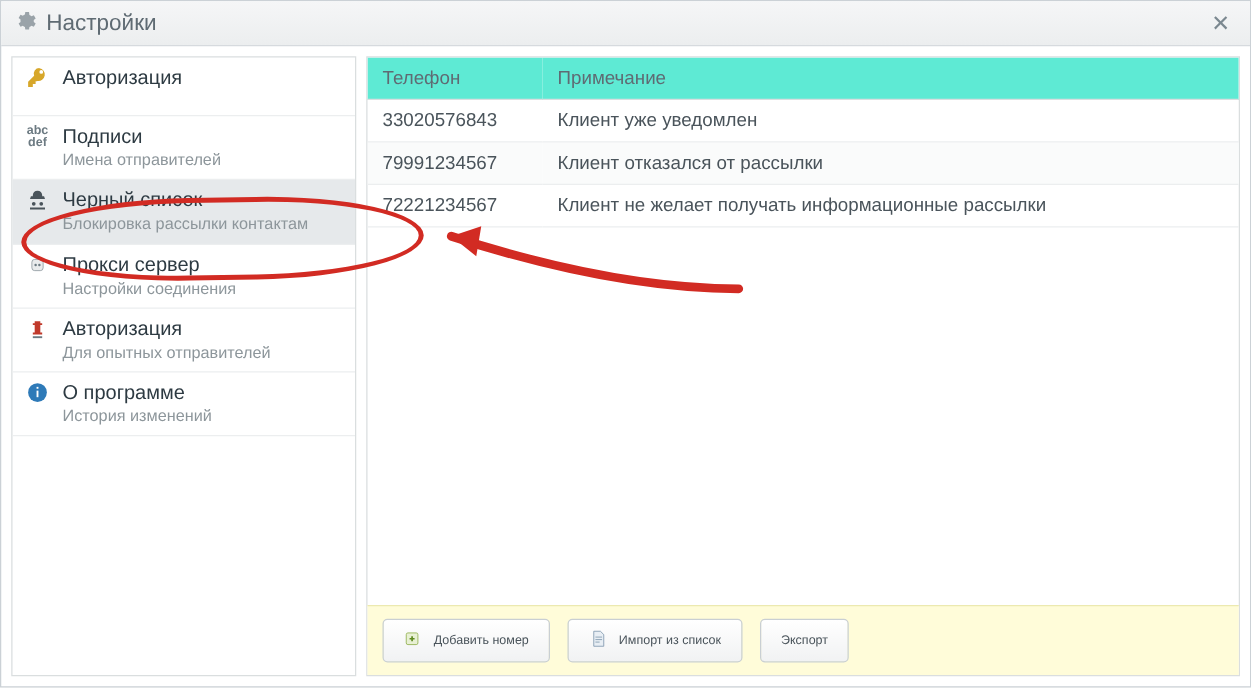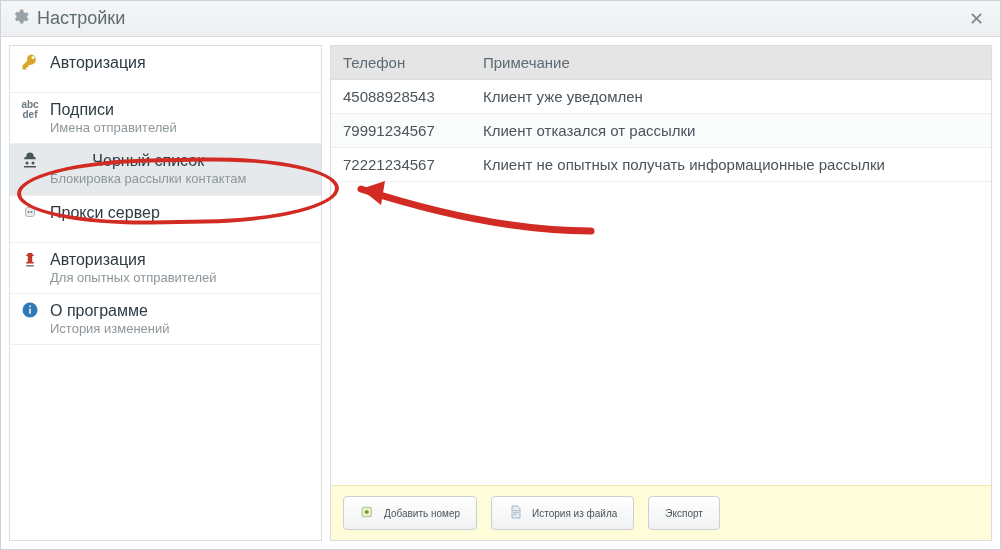--- a/index.html
+++ b/index.html
@@ -41,21 +41,21 @@
     padding: 2px 6px;
   }
   .body {
     flex: 1;
     display: flex;
     min-height: 0;
     padding: 8px;
     gap: 8px;
   }
   .sidebar {
-    width: 313px;
+    width: 276px;
     border: 1px solid #dadedf;
     background: #fff;
     display: flex;
     flex-direction: column;
   }
   .side-item {
     display: flex;
     align-items: flex-start;
     gap: 10px;
     padding: 7px 10px 7px 10px;
@@ -74,40 +74,39 @@
   .side-title {
     font-size: 16px;
     color: #2d3a42;
   }
   .side-sub {
     font-size: 13px;
     color: #8d969b;
   }
   .side-item.selected {
     background: #e6e9eb;
-    text-align: center;
   }
   .main {
     flex: 1;
     border: 1px solid #dadedf;
     display: flex;
     flex-direction: column;
     min-width: 0;
   }
   .table-wrap { flex:1; overflow:auto; }
   table {
     width: 100%;
     border-collapse: collapse;
   }
   thead th {
     text-align: left;
     font-weight: normal;
     color: #5f6b73;
     font-size: 15px;
-    background: #e5e5e5;
+    background: #5eead4;
     border-bottom: 1px solid #dadedf;
     padding: 8px 12px;
   }
   tbody td {
     padding: 8px 12px;
     border-bottom: 1px solid #eceeef;
     color: #4a545b;
     font-size: 15px;
     white-space: nowrap;
   }
@@ -203,20 +202,21 @@
       <div class="side-item">
         <span class="ico">
           <svg width="18" height="18" viewBox="0 0 24 24">
               <rect x="6" y="6" width="12" height="12" rx="3" fill="#e9ebec" stroke="#9aa3a9"></rect>
               <circle cx="10" cy="12" r="1.3" fill="#6c7a82"></circle>
               <circle cx="14" cy="12" r="1.3" fill="#6c7a82"></circle>
             </svg>
         </span>
         <div class="texts">
           <div class="side-title">Прокси сервер</div>
+          <div class="side-sub">Настройки соединения</div>
         </div>
       </div>
 
       <div class="side-item">
         <span class="ico">
           <svg width="18" height="18" viewBox="0 0 24 24">
               <path fill="#c0392b" d="M9 4h6v2h2v2h-2v8h2v2H7v-2h2V8H7V6h2z"></path>
               <rect x="7" y="20" width="10" height="2" fill="#6c7a82"></rect>
             </svg>
         </span>
@@ -246,30 +246,30 @@
       <div class="table-wrap">
         <table>
           <thead>
             <tr>
               <th class="th-phone">Телефон</th>
               <th>Примечание</th>
             </tr>
           </thead>
           <tbody>
             <tr>
-              <td>45088928543</td>
+              <td>33020576843</td>
               <td>Клиент уже уведомлен</td>
             </tr>
             <tr>
               <td>79991234567</td>
               <td>Клиент отказался от рассылки</td>
             </tr>
             <tr>
               <td>72221234567</td>
-              <td>Клиент не опытных получать информационные рассылки</td>
+              <td>Клиент не желает получать информационные рассылки</td>
             </tr>
           </tbody>
         </table>
       </div>
 
       <div class="toolbar">
         <div class="btn">
           <span>
             <svg width="16" height="16" viewBox="0 0 24 24">
                 <rect x="3" y="5" width="14" height="14" rx="2" fill="#e8f0d4" stroke="#8fae4a"></rect>
@@ -278,21 +278,21 @@
           </span>
           <span>Добавить номер</span>
         </div>
         <div class="btn">
           <span>
             <svg width="16" height="16" viewBox="0 0 24 24">
                 <path fill="#e8eef4" stroke="#7f98ad" d="M6 3h8l4 4v14H6z"></path>
                 <path stroke="#7f98ad" d="M8 10h8M8 13h8M8 16h5"></path>
               </svg>
           </span>
-          <span>История из файла</span>
+          <span>Импорт из список</span>
         </div>
         <div class="btn">
           <span>Экспорт</span>
         </div>
       </div>
     </div>
   </div>
 
   <div class="anno ellipse"></div>
   <div class="anno arrow">

